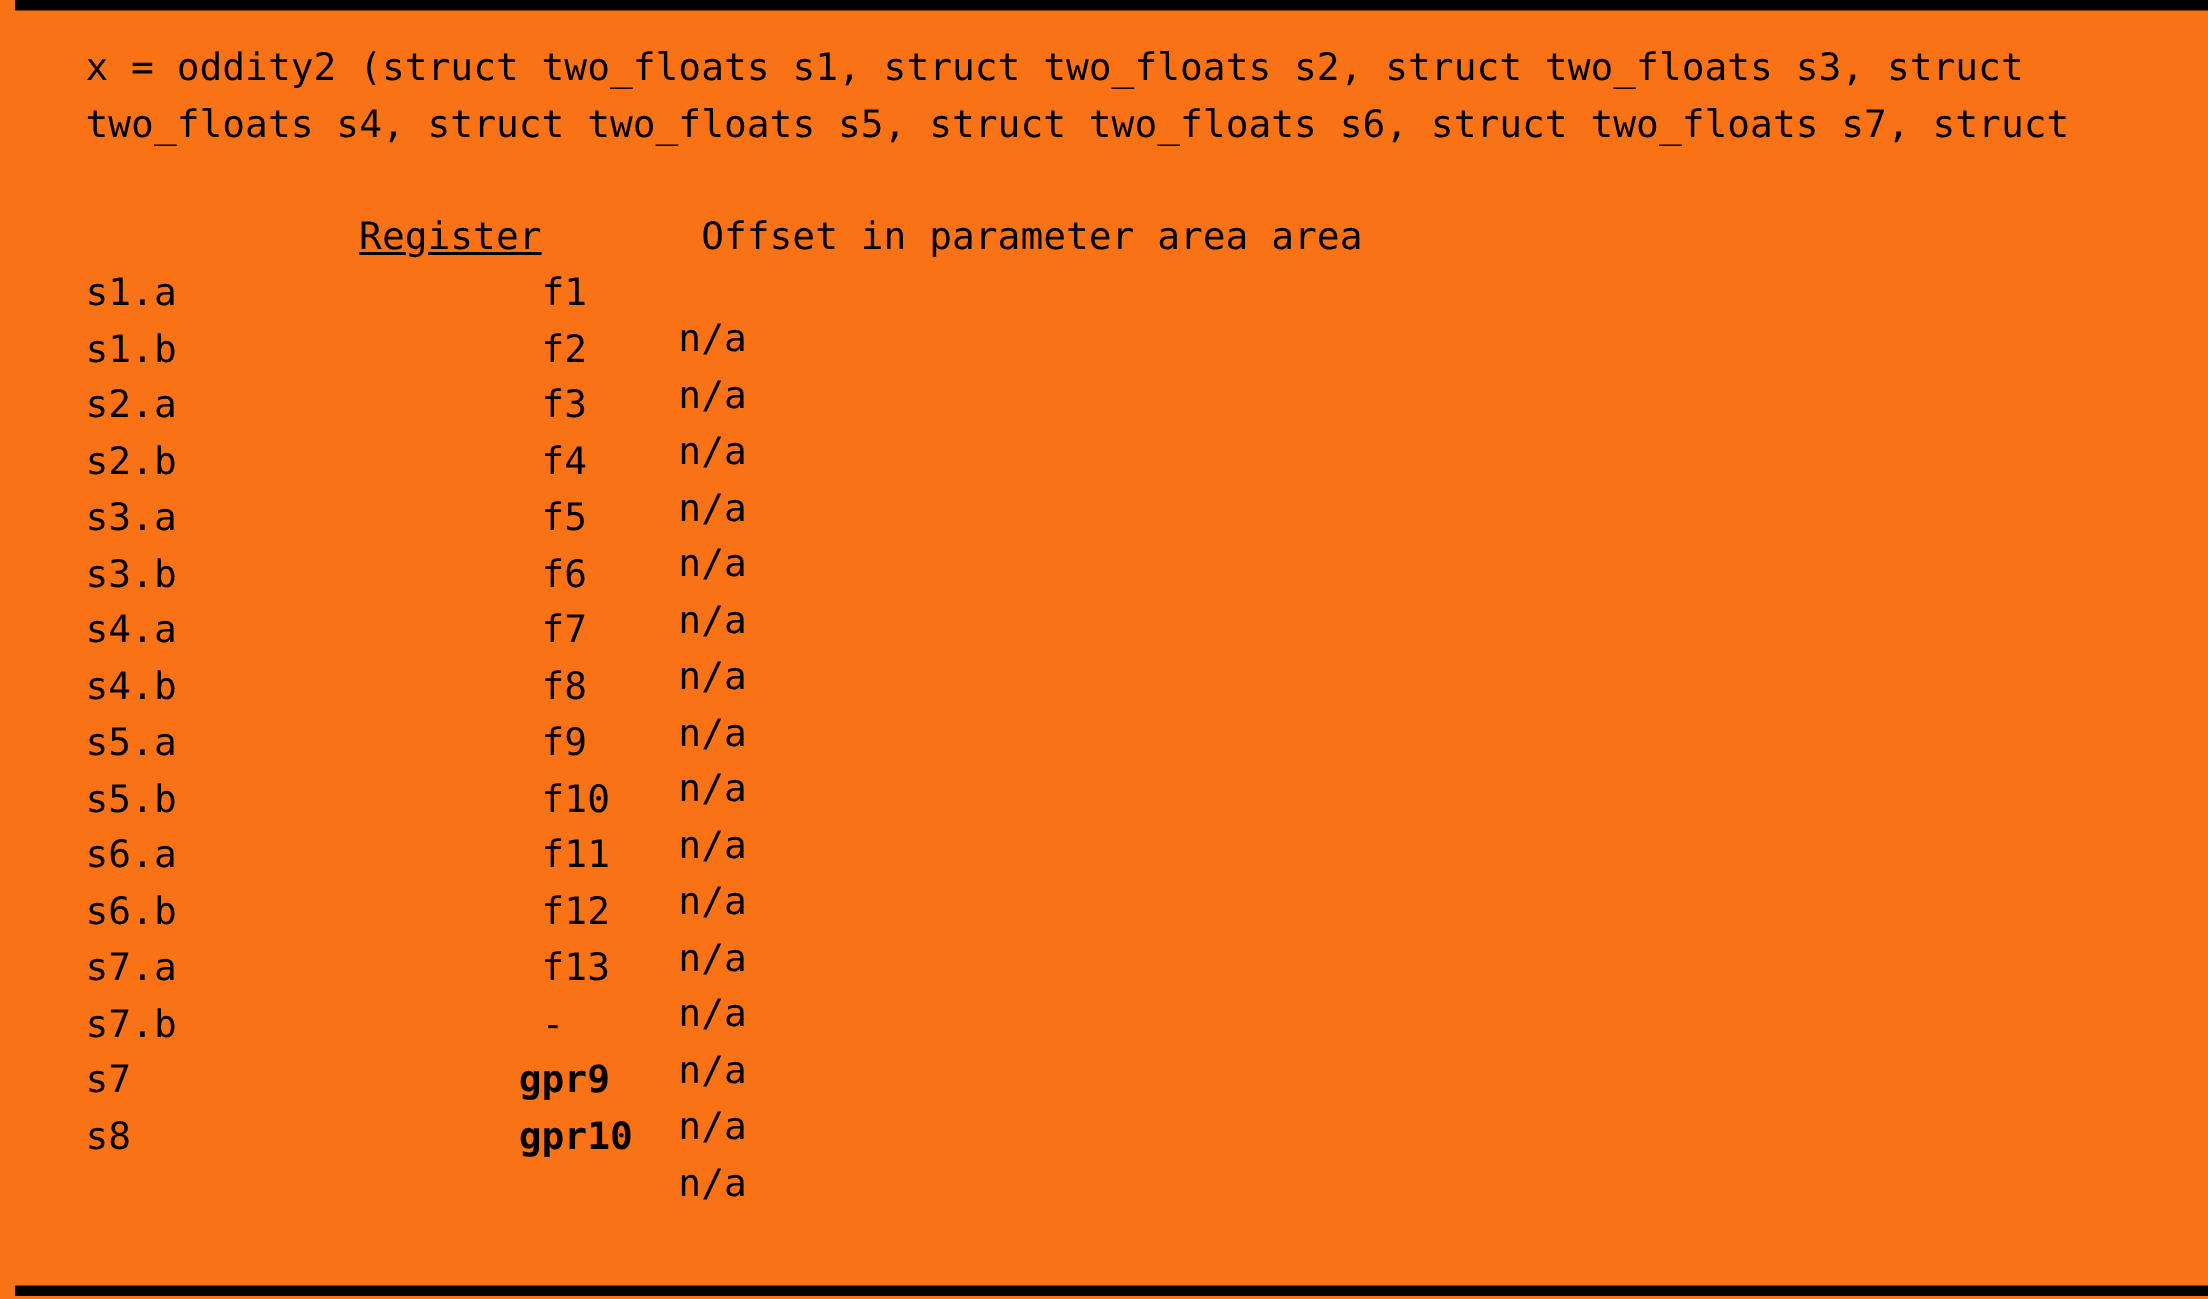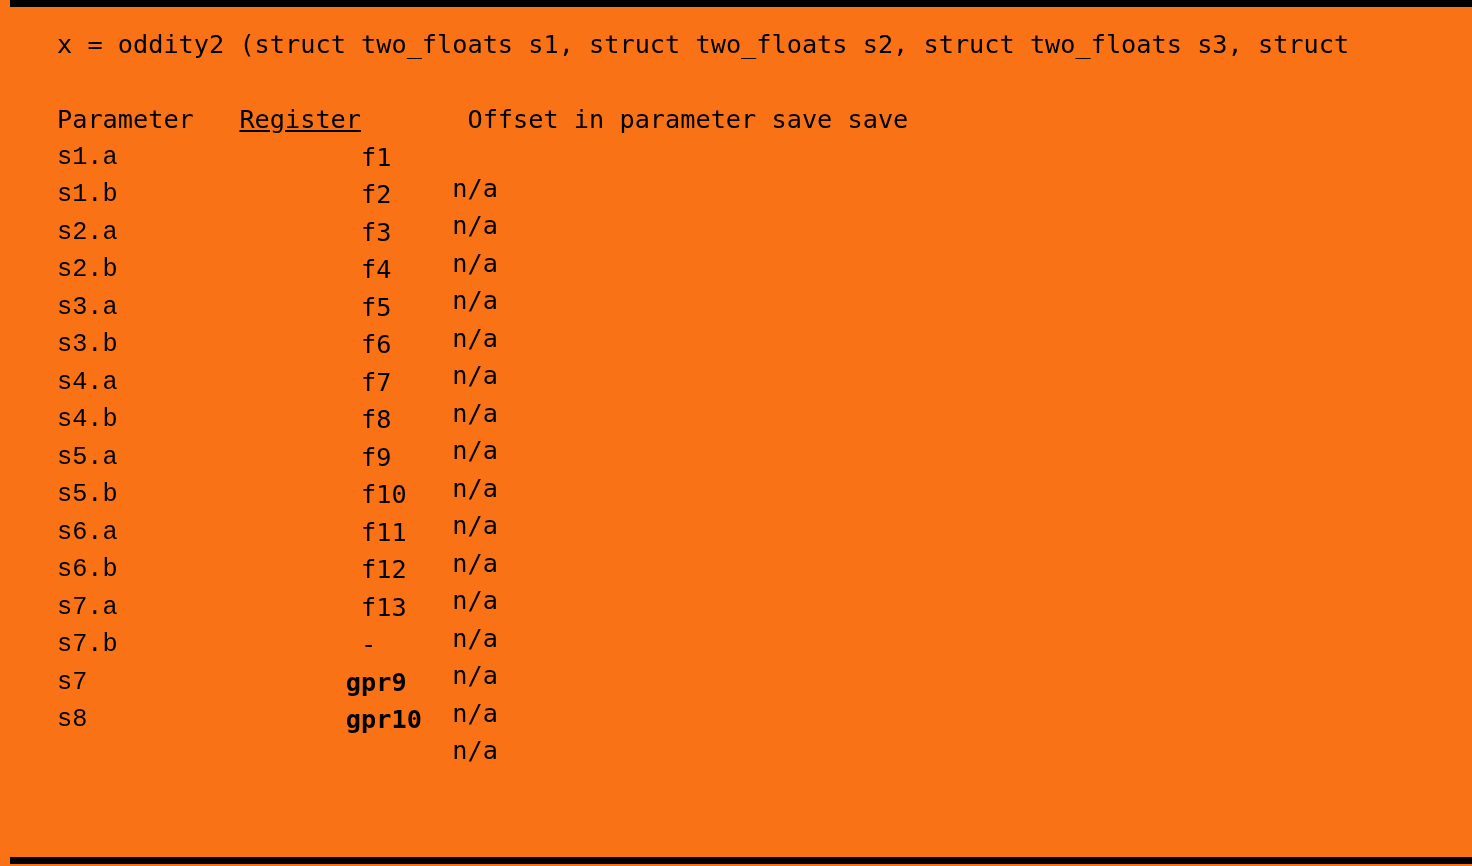--- a/index.html
+++ b/index.html
@@ -42,47 +42,47 @@
   .trow {
     position: relative;
     height: 37.5px;
     white-space: pre;
   }
   .cell {
     position: absolute;
     top: 0;
     white-space: pre;
   }
-  .c-param { left: 0; font-family: Liberation Mono, monospace; }
+  .c-param { left: 0; }
   .c-reg   { left: 20ch; }
   .c-reg.gpr { left: 19ch; font-weight: bold; }
   .c-off   { left: 26ch; margin-top: 31px; }
   .h-param { left: 0; }
   .h-reg   { left: 12ch; text-decoration: underline; }
   .h-off   { left: 27ch; }
 </style>
 </head>
 <body>
 
 <div class="page">
 
   <div class="rule rule-top"></div>
 
   <div class="content">
 
     <div>
       <div class="code-line">x = oddity2 (struct two_floats s1, struct two_floats s2, struct two_floats s3, struct</div>
+      <div class="code-line">two_floats s4, struct two_floats s5, struct two_floats s6, struct two_floats s7, struct</div>
     </div>
 
     <div class="spacer-line"></div>
 
     <div class="trow">
-      <span class="cell h-param">Parameter</span>
       <span class="cell h-reg">Register</span>
-      <span class="cell h-off">Offset in parameter save save</span>
+      <span class="cell h-off">Offset in parameter area area</span>
     </div>
 
     <div>
         <div class="trow"><span class="cell c-param">s1.a</span><span class="cell c-reg">f1</span><span class="cell c-off">n/a</span></div>
         <div class="trow"><span class="cell c-param">s1.b</span><span class="cell c-reg">f2</span><span class="cell c-off">n/a</span></div>
         <div class="trow"><span class="cell c-param">s2.a</span><span class="cell c-reg">f3</span><span class="cell c-off">n/a</span></div>
         <div class="trow"><span class="cell c-param">s2.b</span><span class="cell c-reg">f4</span><span class="cell c-off">n/a</span></div>
         <div class="trow"><span class="cell c-param">s3.a</span><span class="cell c-reg">f5</span><span class="cell c-off">n/a</span></div>
         <div class="trow"><span class="cell c-param">s3.b</span><span class="cell c-reg">f6</span><span class="cell c-off">n/a</span></div>
         <div class="trow"><span class="cell c-param">s4.a</span><span class="cell c-reg">f7</span><span class="cell c-off">n/a</span></div>

